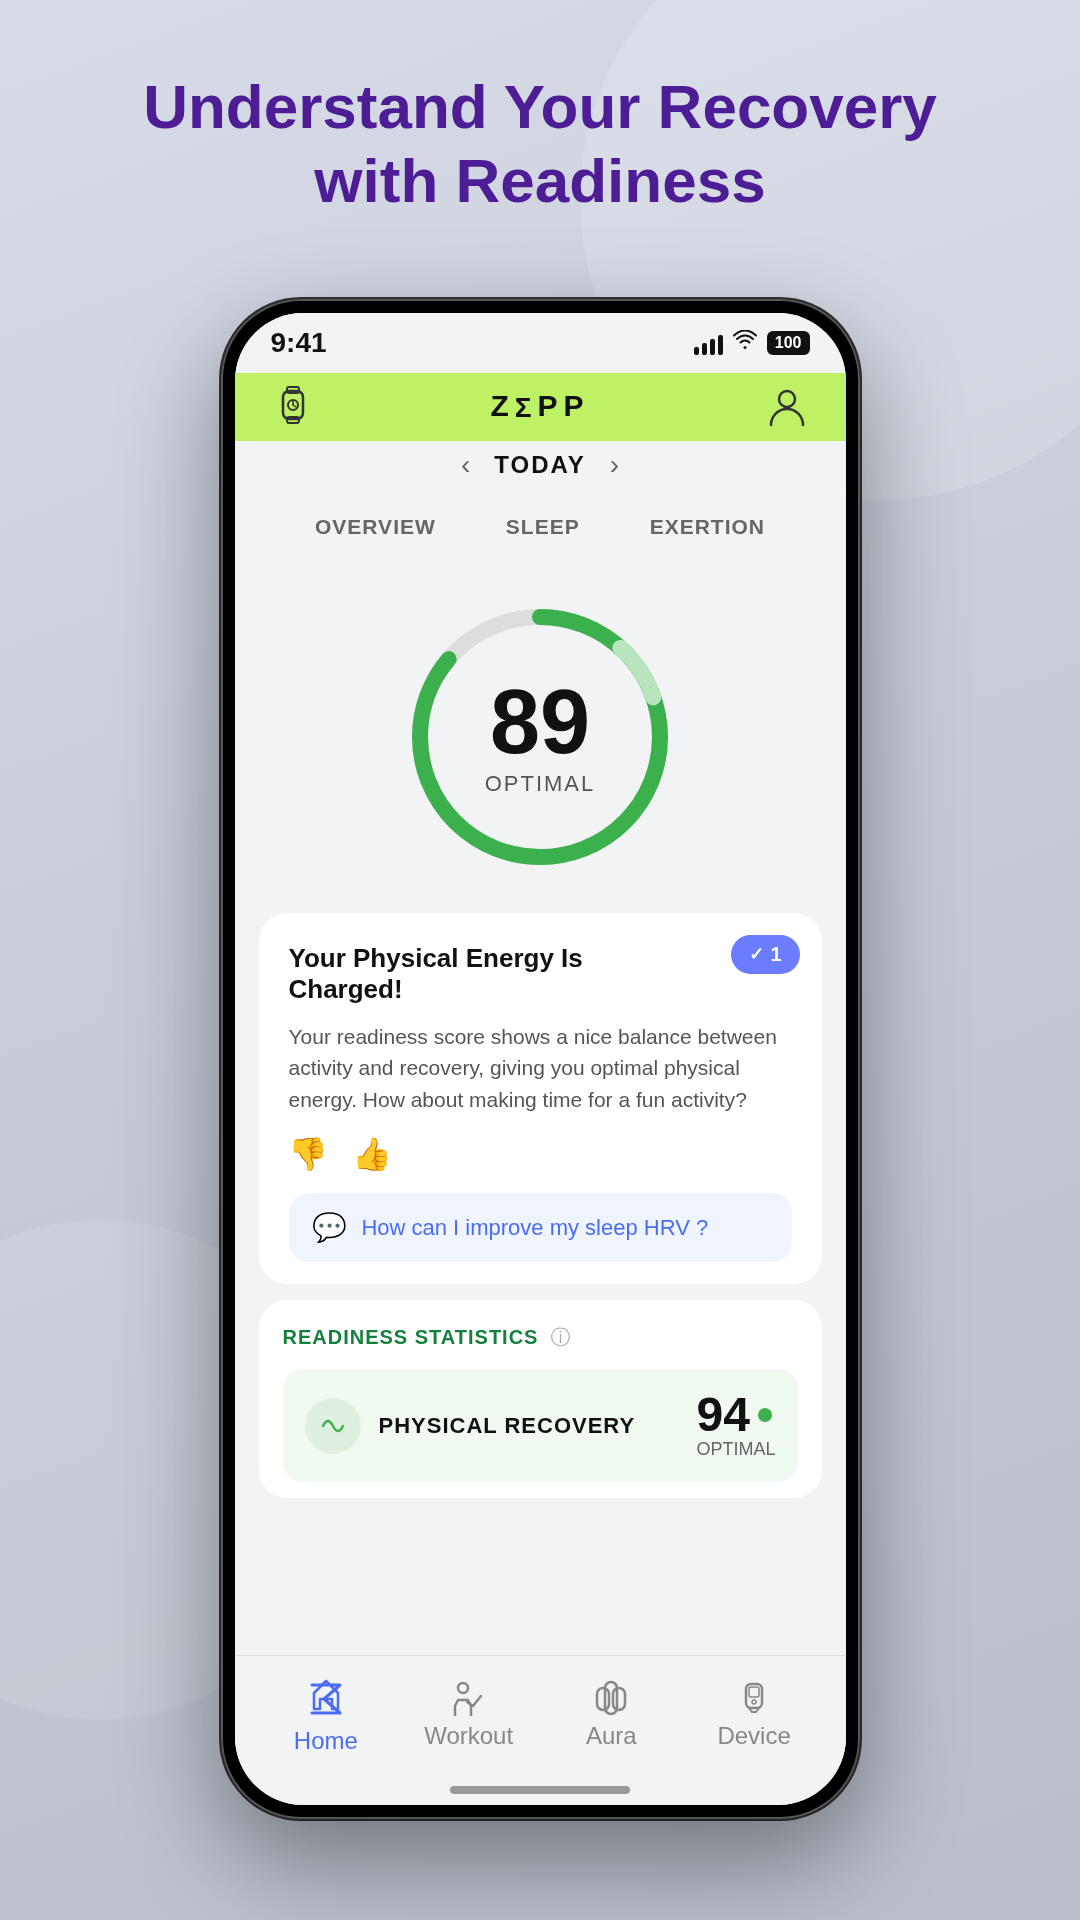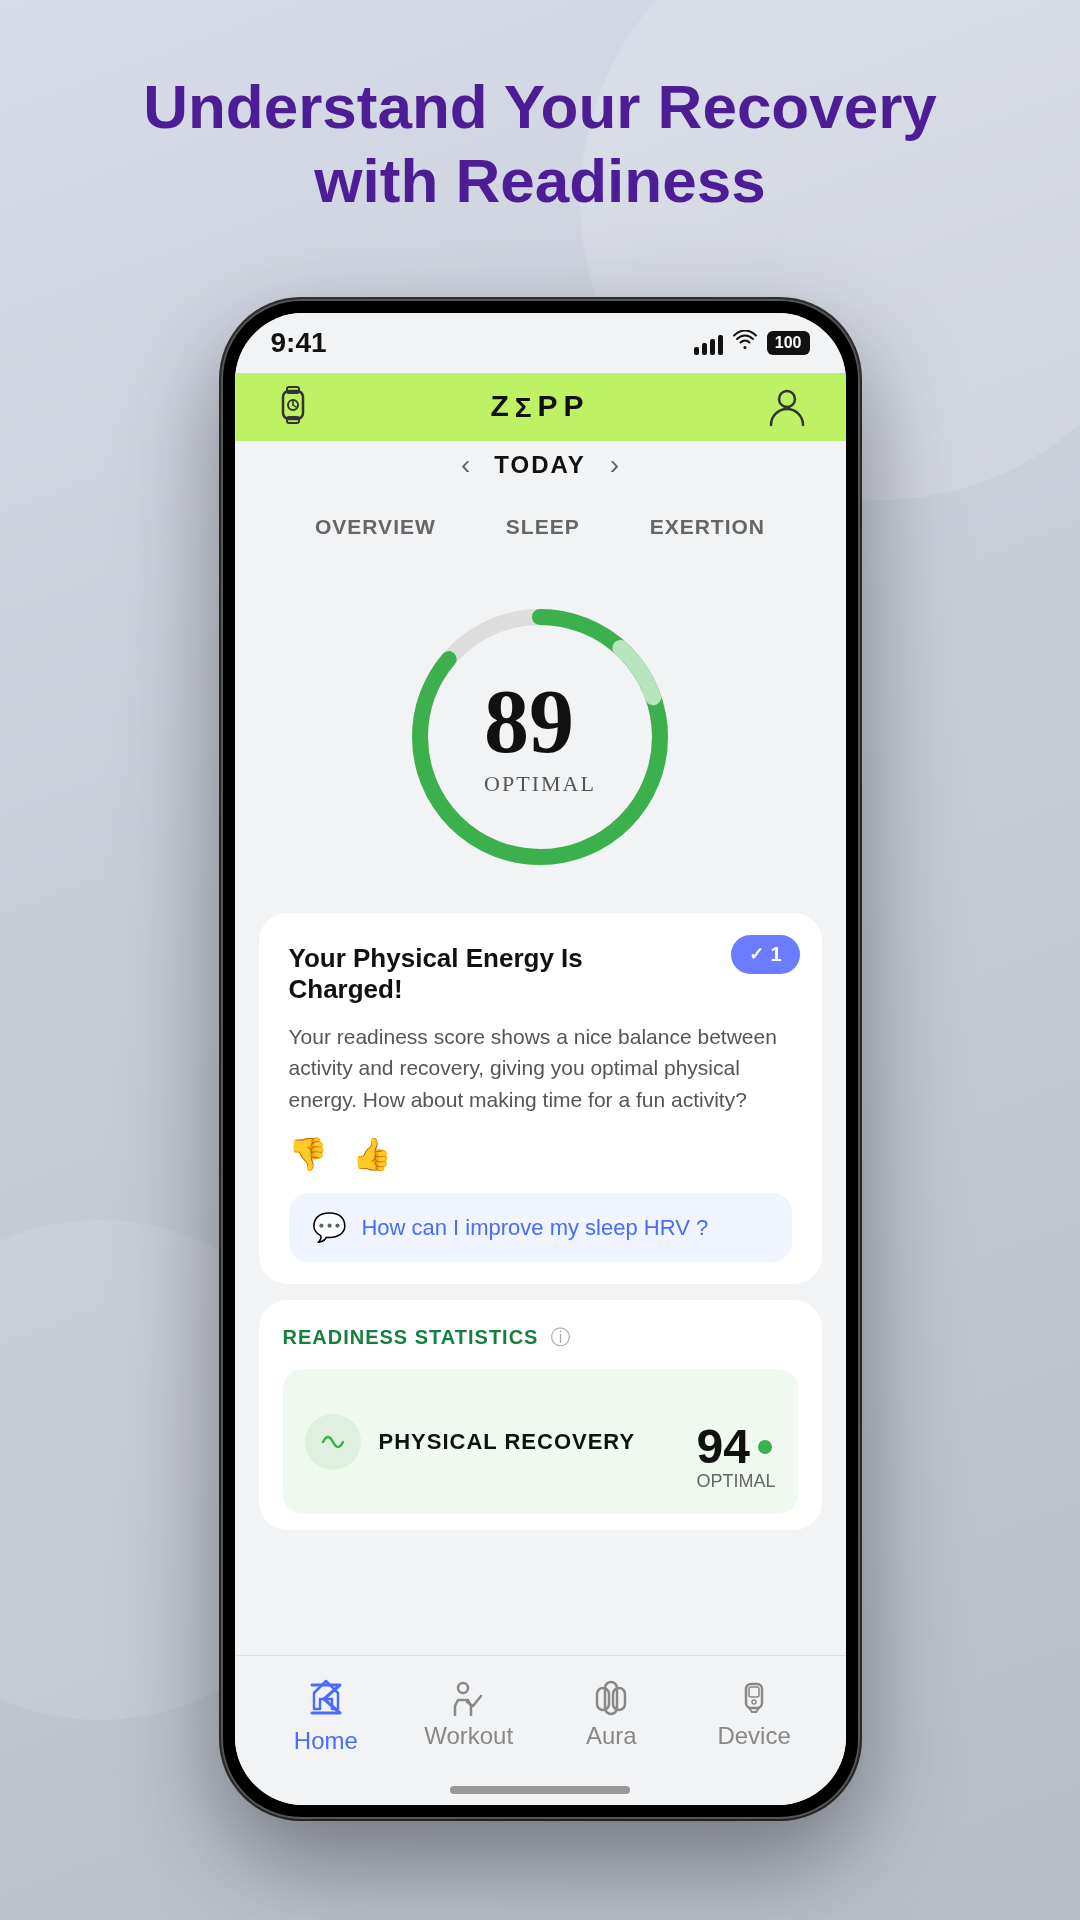--- a/index.html
+++ b/index.html
@@ -225,22 +225,21 @@
       stroke-width: 16;
       stroke-linecap: round;
       stroke-dasharray: 754;
       stroke-dashoffset: 104;
     }
     .circle-inner {
       position: absolute;
       top: 50%;
       left: 50%;
       transform: translate(-50%, -50%);
-      text-align: left;
-      font-family: Liberation Serif, serif;
+      text-align: center;
     }
     .score-number {
       font-size: 90px;
       font-weight: 700;
       color: #111;
       line-height: 1;
     }
     .score-label {
       font-size: 22px;
       color: #555;
@@ -381,21 +380,20 @@
       text-align: right;
     }
     .stat-number {
       font-size: 48px;
       font-weight: 700;
       color: #111;
       line-height: 1;
       display: flex;
       align-items: center;
       gap: 8px;
-      margin-top: 32px;
     }
     .green-dot {
       width: 14px;
       height: 14px;
       background: #3db04e;
       border-radius: 50%;
       display: inline-block;
     }
     .stat-sublabel {
       font-size: 18px;

